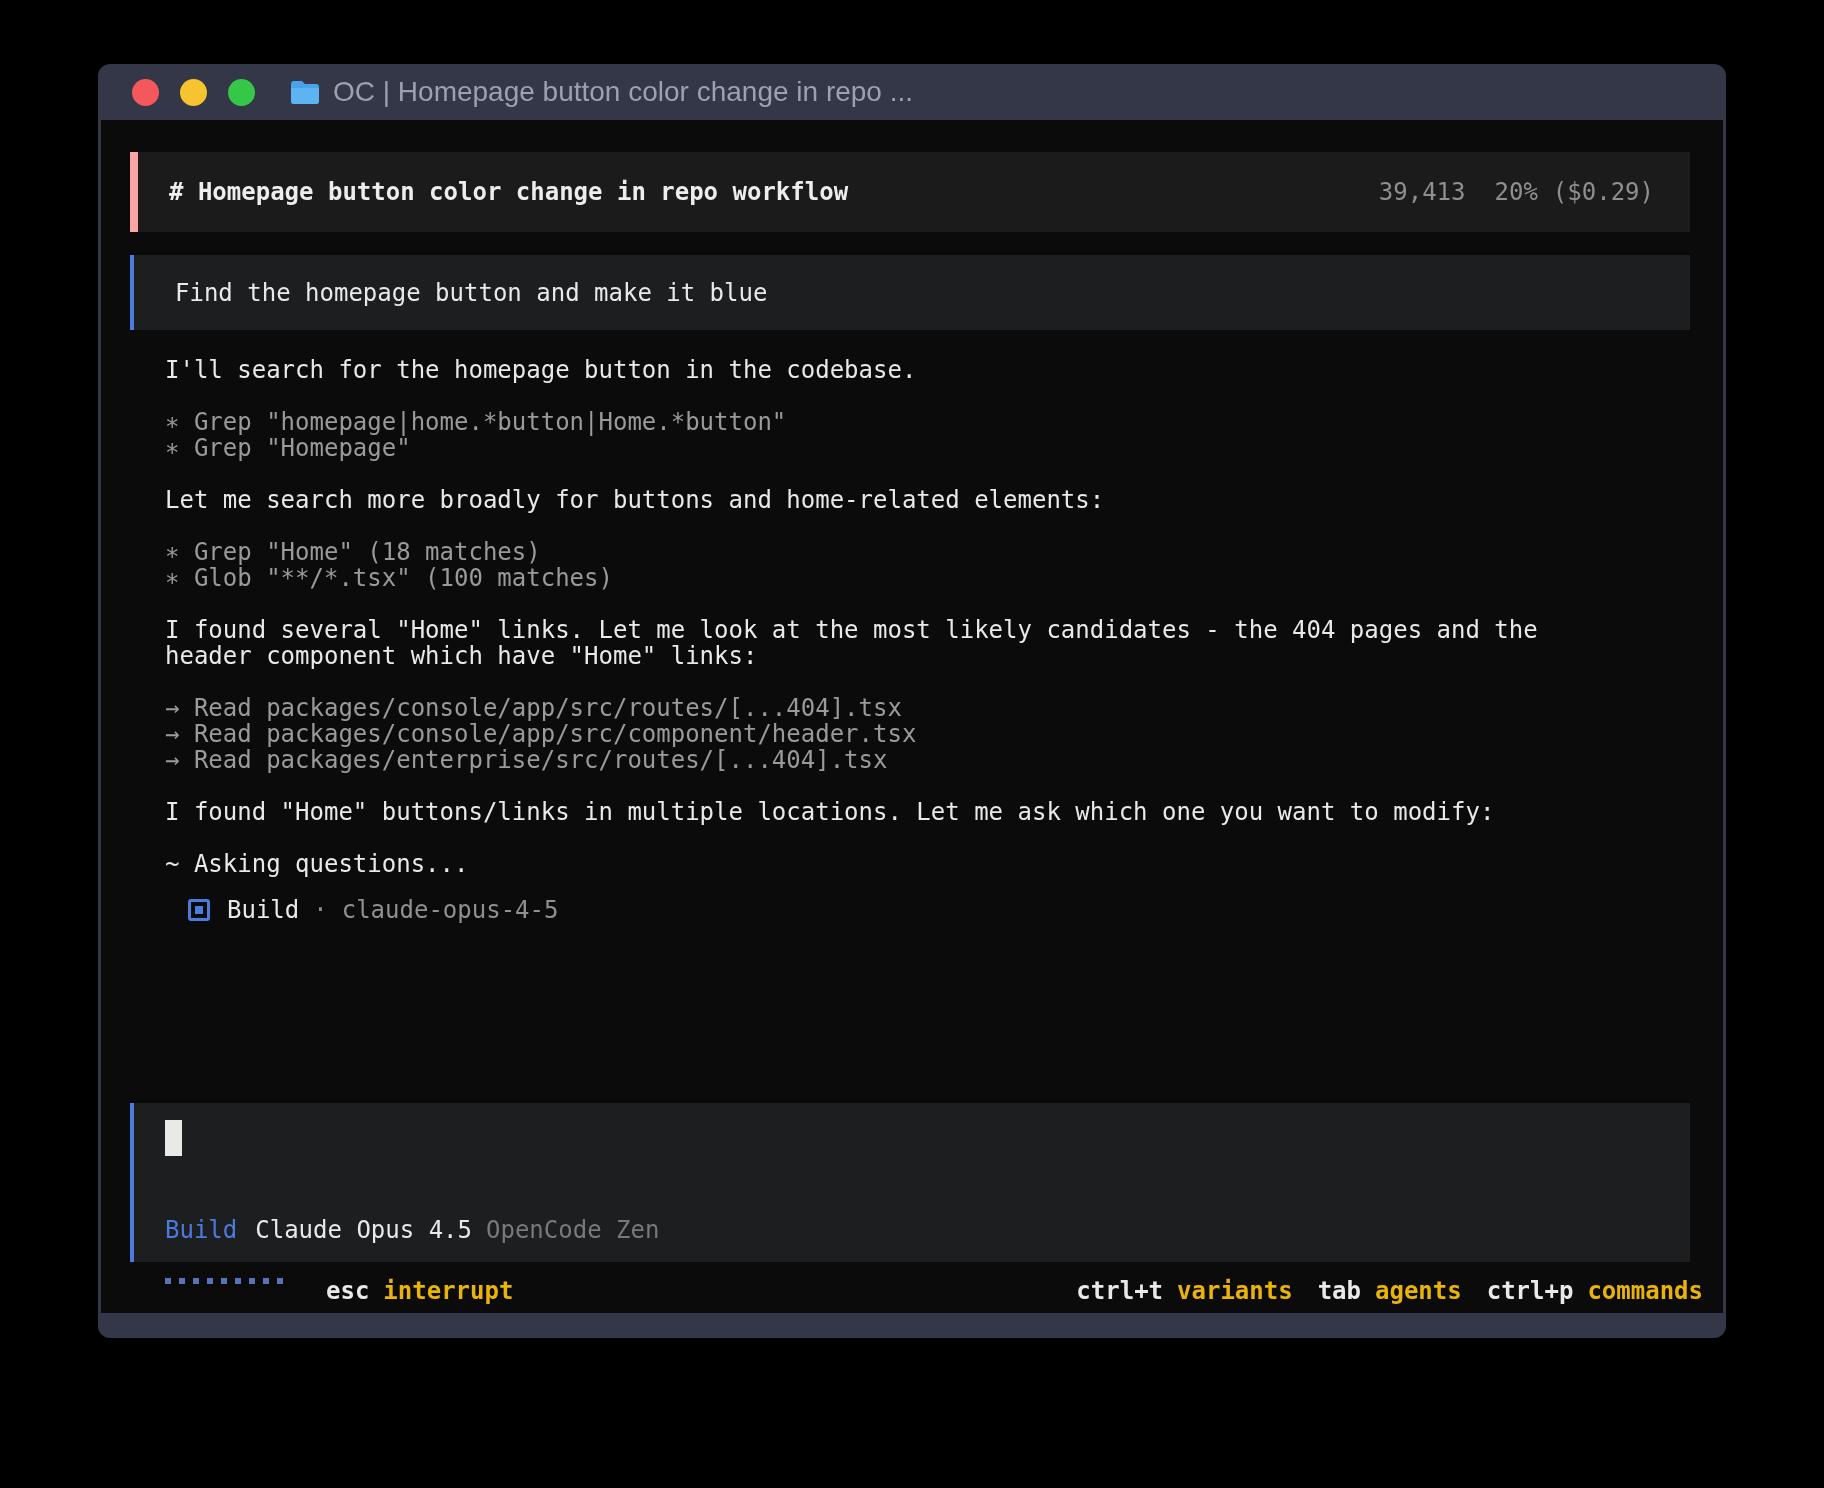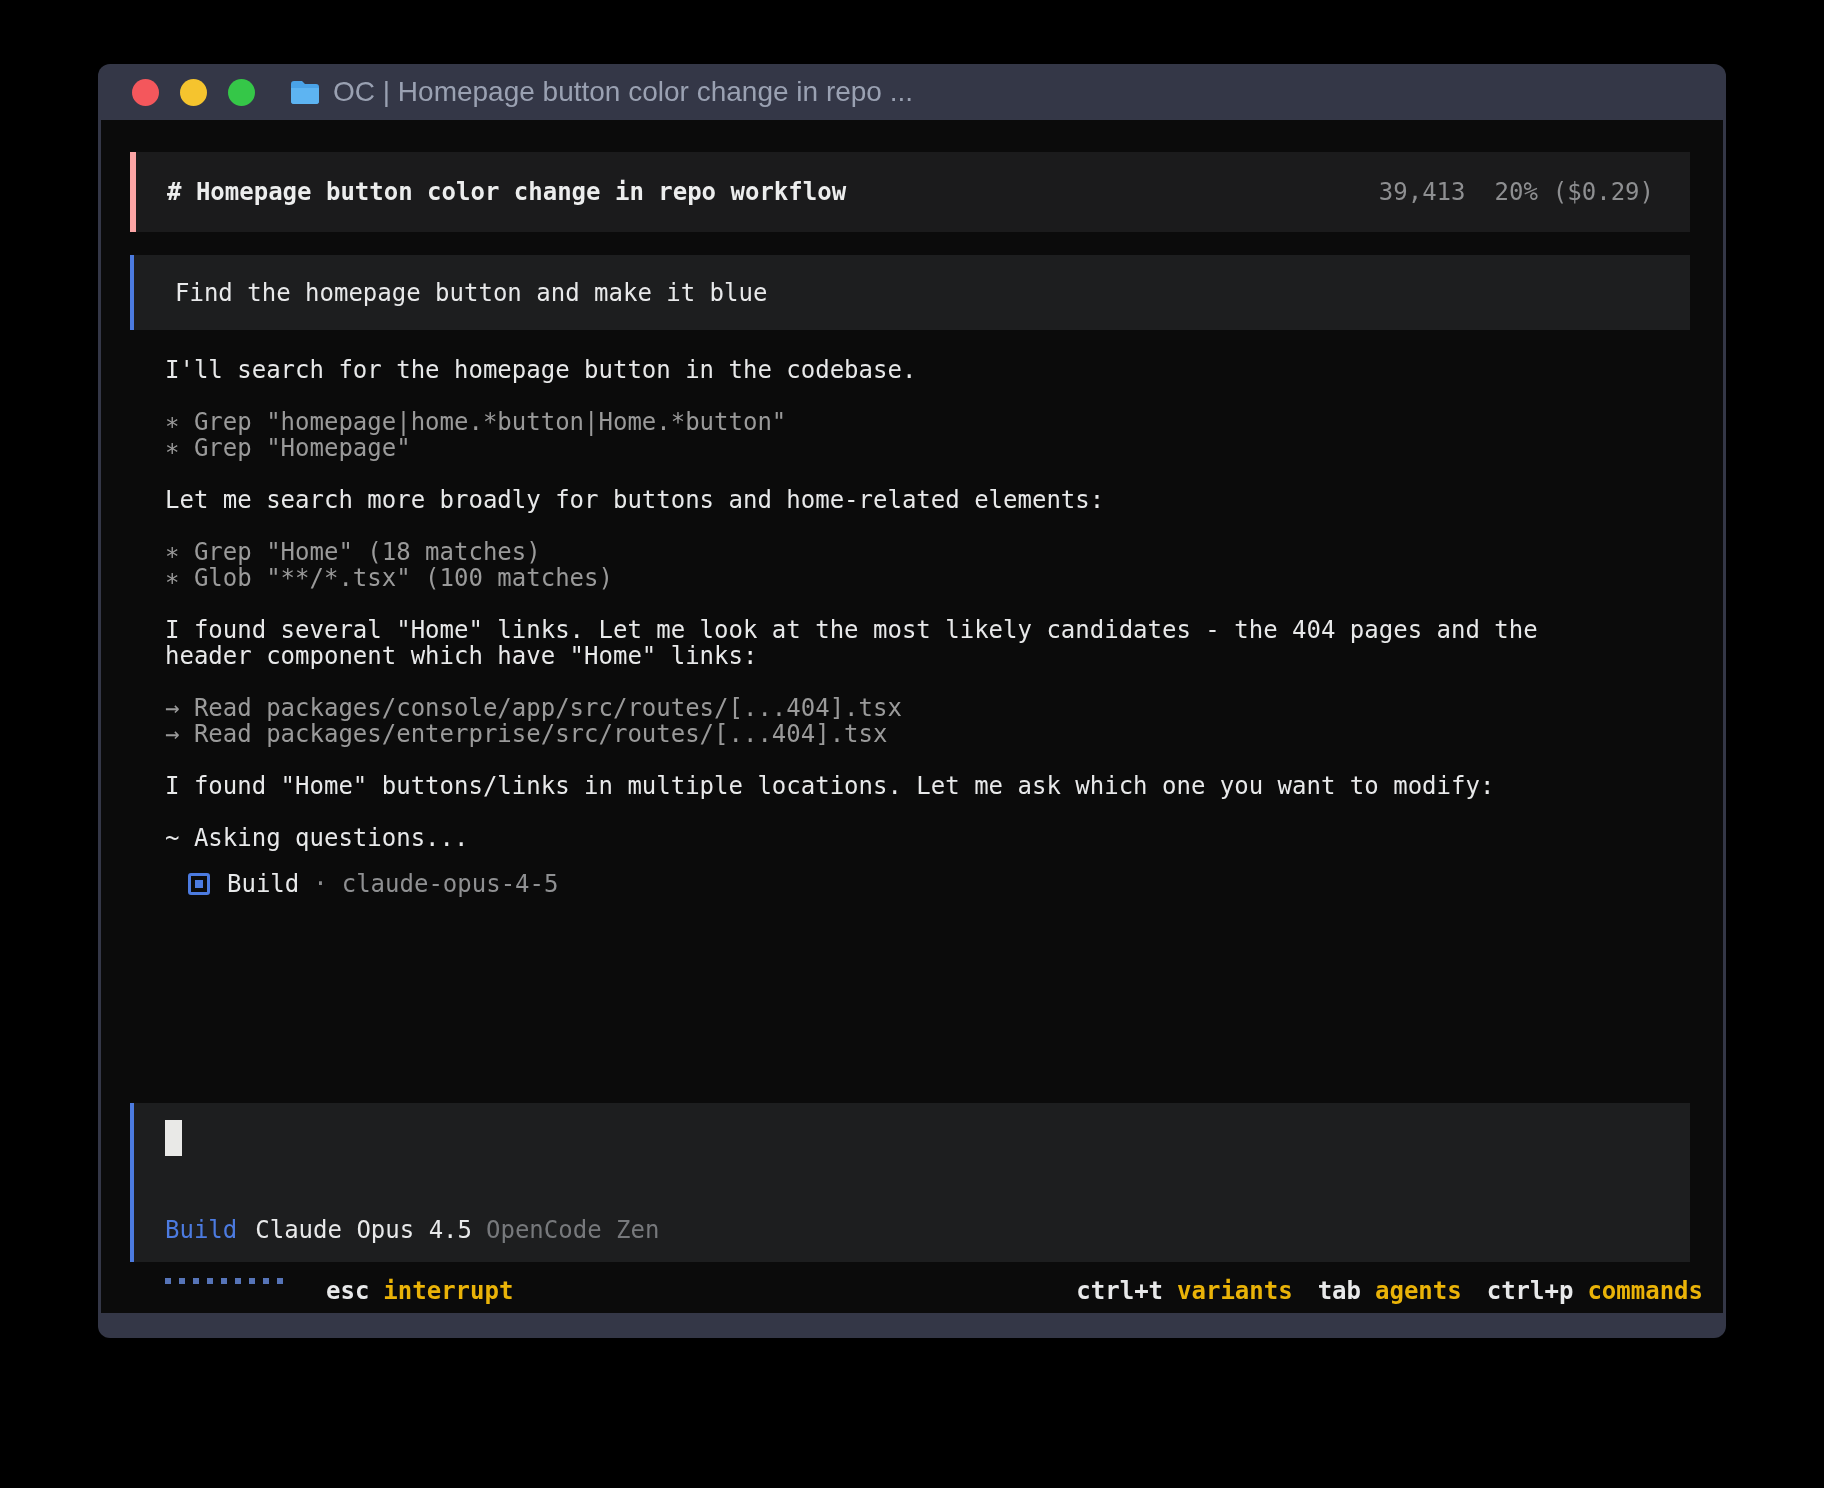--- a/index.html
+++ b/index.html
@@ -38,21 +38,21 @@
     background:#0b0b0b;
     display:flex;flex-direction:column;
     overflow:hidden;
     font-size:24px;line-height:26px;
   }
   .bottomstrip{height:25px;flex:0 0 25px;border-radius:0 0 12px 12px;}
 
   .header-panel{
     margin:32px 33px 0 29px;height:80px;flex:0 0 80px;
     background:#1b1b1c;
-    border-left:6px solid #fca5a5;
+    border-left:8px solid #fca5a5;
     display:flex;align-items:center;justify-content:space-between;
     padding:0 36px 0 31px;box-sizing:border-box;
   }
   .header-title{font-weight:bold;color:#eceded;white-space:pre;}
   .header-stats{color:#8e8f91;white-space:pre;display:flex;}
   .header-stats .pct{margin-left:29px;}
   .header-stats .cost{margin-left:15px;}
 
   .user-panel{
     margin:23px 33px 0 29px;height:75px;flex:0 0 75px;
@@ -161,20 +161,21 @@
         <div class="line blank"></div>
         <div class="line text">Let me search more broadly for buttons and home-related elements:</div>
         <div class="line blank"></div>
         <div class="line tool">∗ Grep "Home" (18 matches)</div>
         <div class="line tool">∗ Glob "**/*.tsx" (100 matches)</div>
         <div class="line blank"></div>
         <div class="line text">I found several "Home" links. Let me look at the most likely candidates - the 404 pages and the</div>
         <div class="line text">header component which have "Home" links:</div>
         <div class="line blank"></div>
         <div class="line tool">→ Read packages/console/app/src/routes/[...404].tsx</div>
+        <div class="line tool">→ Read packages/console/app/src/component/header.tsx</div>
         <div class="line tool">→ Read packages/enterprise/src/routes/[...404].tsx</div>
         <div class="line blank"></div>
         <div class="line text">I found "Home" buttons/links in multiple locations. Let me ask which one you want to modify:</div>
         <div class="line blank"></div>
         <div class="line text">~ Asking questions...</div>
       </div>
 
     <div class="agent-row">
       <span class="agent-icon"></span>
       <span class="agent-name">Build</span>

